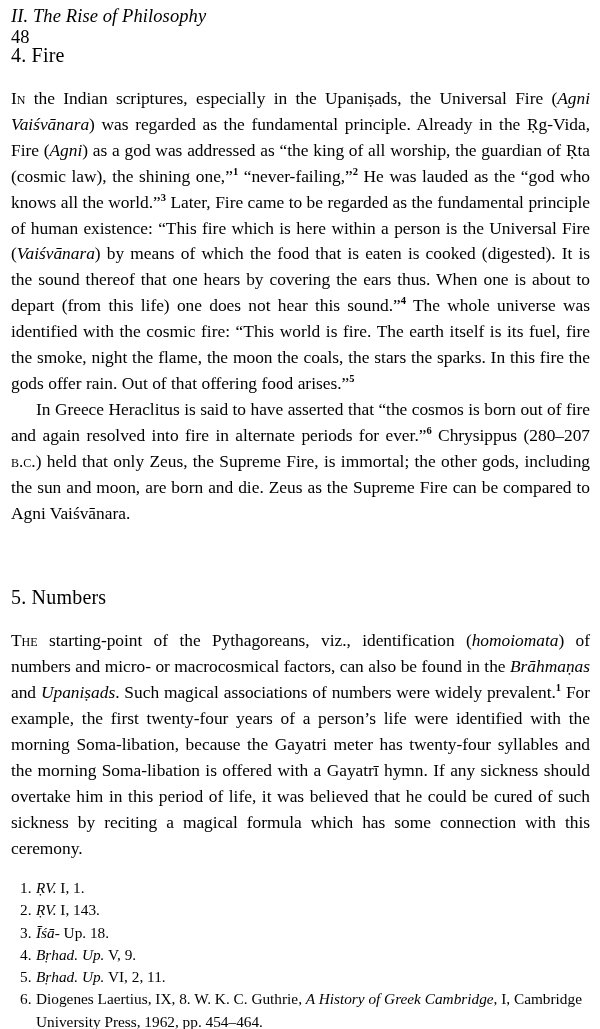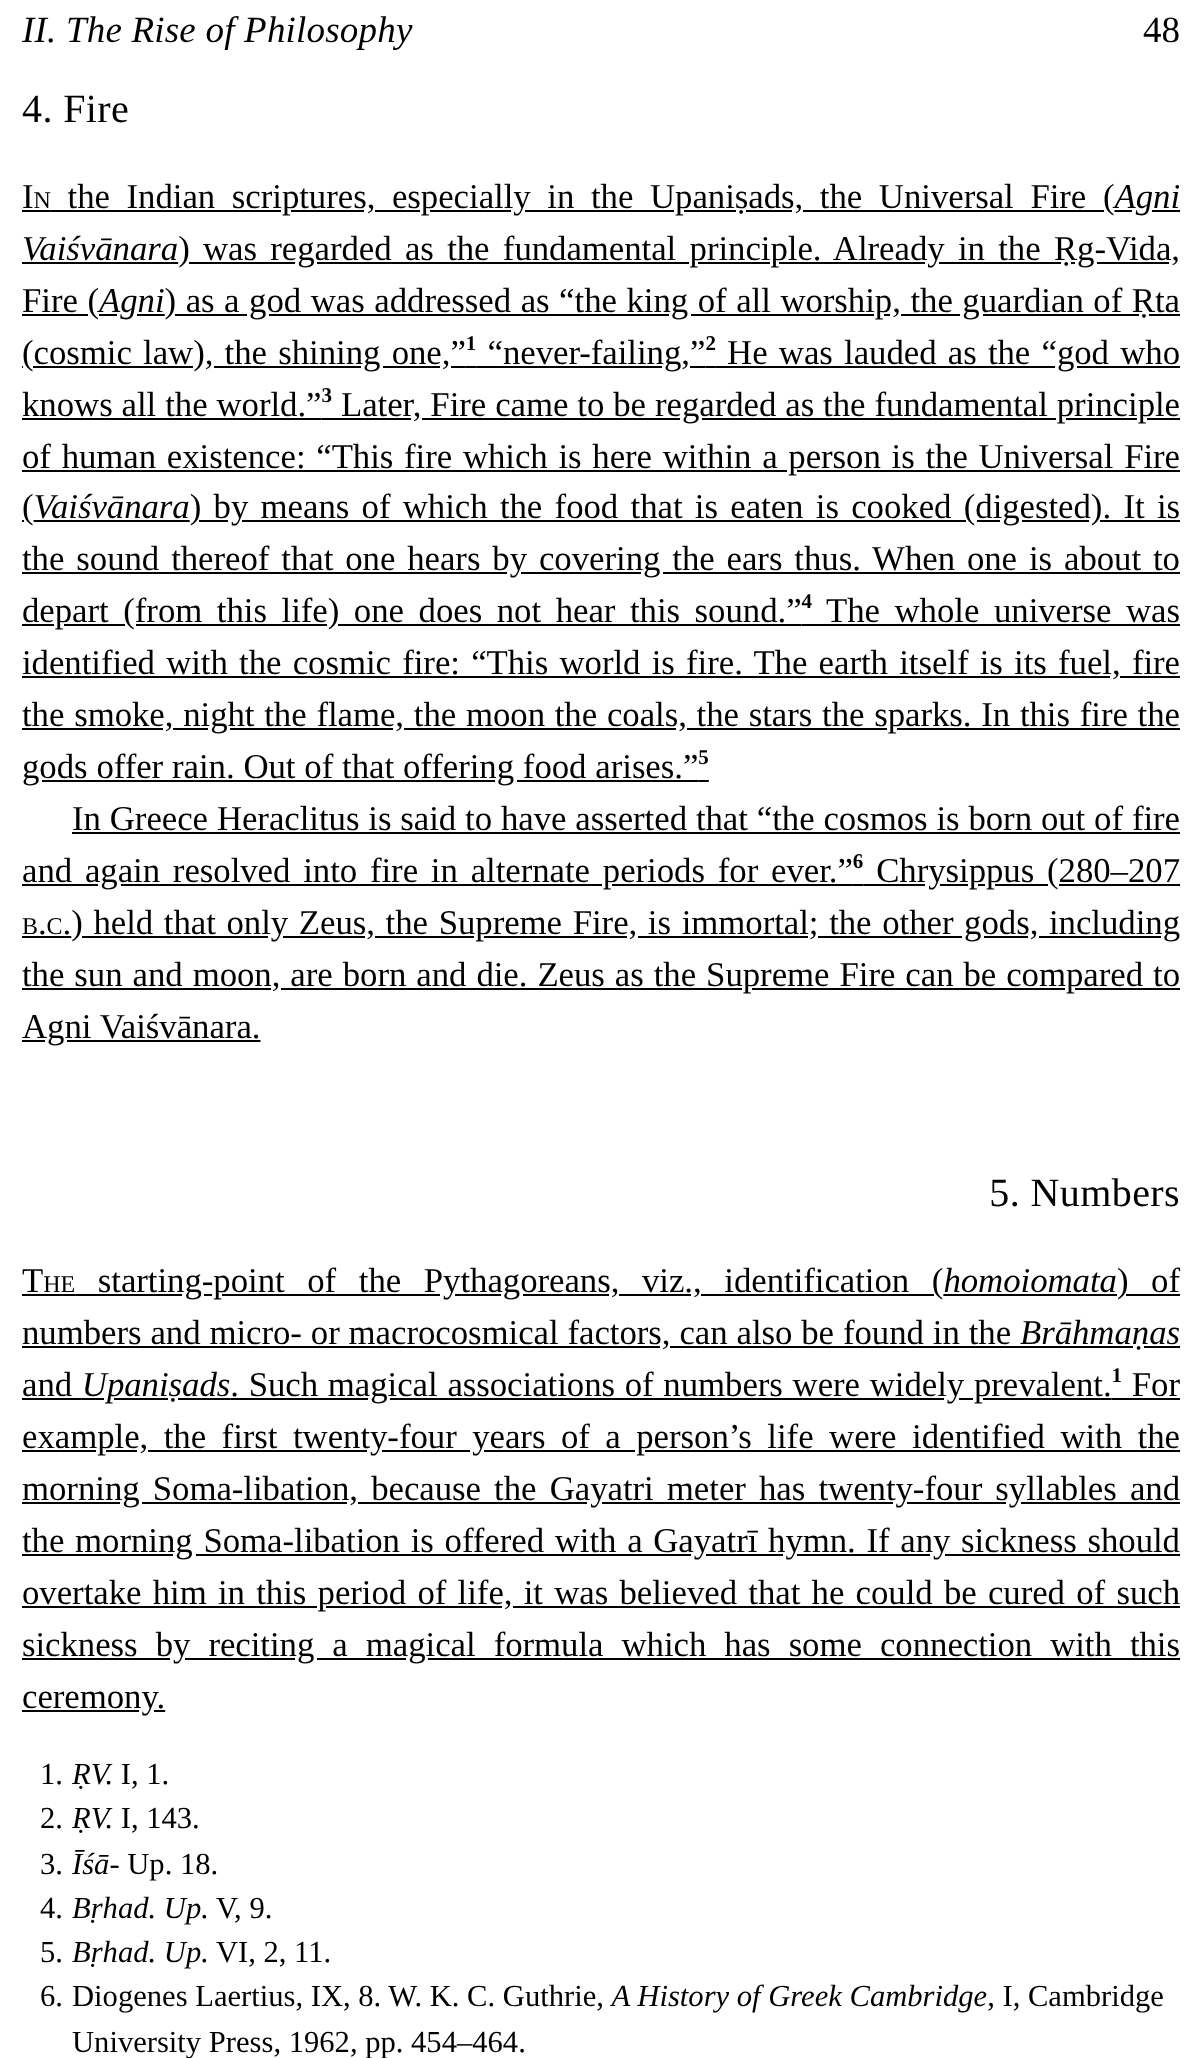--- a/index.html
+++ b/index.html
@@ -24,20 +24,21 @@
   }
   .running-head {
     position: absolute;
     top: 6px;
     left: 11px;
     right: 10px;
     height: 26px;
     display: flex;
     justify-content: space-between;
     align-items: baseline;
+    flex-direction: column;
   }
   .running-head-title {
     font-style: italic;
     font-size: 18.5px;
     letter-spacing: 0.1px;
   }
   .running-head-folio {
     font-size: 18.5px;
     font-style: normal;
   }
@@ -49,31 +50,30 @@
   }
   h2.section-heading {
     font-size: 20px;
     font-weight: normal;
     margin: 0;
     padding: 0;
     line-height: 26px;
     letter-spacing: 0.2px;
   }
   .sec-fire-heading { margin-top: 4px; }
-  .sec-numbers-heading { margin-top: 0; text-align: right; }
+  .sec-numbers-heading { margin-top: 0; }
   p.body {
     font-size: 17.4px;
     line-height: 25.9px;
     text-align: justify;
     text-justify: inter-word;
     margin: 0;
     padding: 0;
     letter-spacing: -0.02px;
     word-spacing: 0.1px;
-    text-decoration: underline;
   }
   p.body.first {
     margin-top: 18px;
     text-indent: 0;
   }
   p.body.cont {
     text-indent: 25px;
   }
   .smallcaps {
     font-variant: small-caps;

